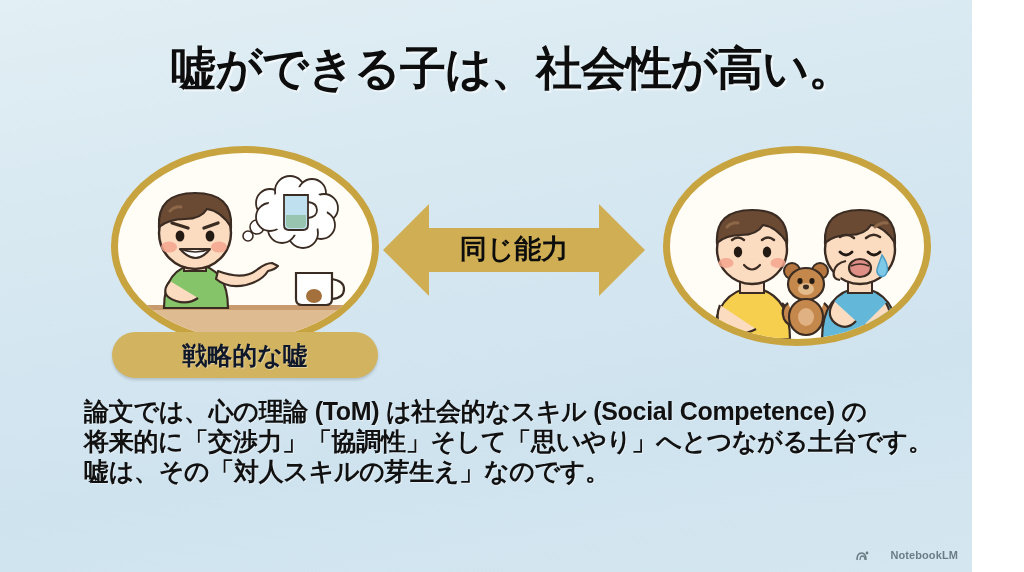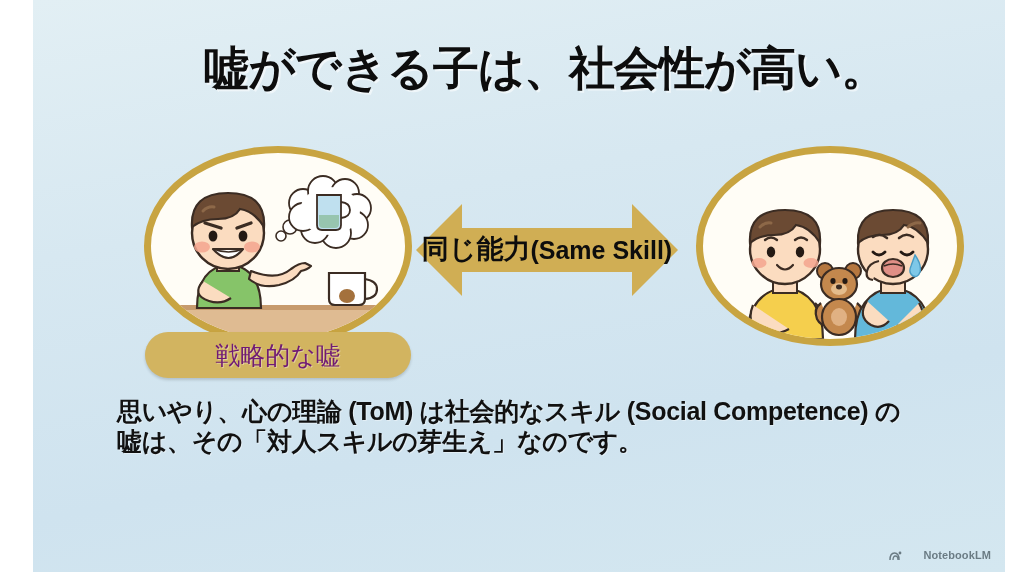--- a/index.html
+++ b/index.html
@@ -13,21 +13,20 @@
     overflow: hidden;
     font-family: "Liberation Sans", "DejaVu Sans", sans-serif;
   }
 
   .slide {
     position: relative;
     width: 972px;
     height: 572px;
     background: linear-gradient(170deg, #e2eff4 0%, #d7e8f1 35%, #cfe3ef 70%, #d4e7f0 100%);
     overflow: hidden;
-    margin-left: 33px;
   }
 
   
   .title {
     position: absolute;
     top: 38px;
     left: 0;
     width: 1024px;
     text-align: center;
     font-size: 46px;
@@ -70,22 +69,22 @@
     border-radius: 23px;
     background: #d2b460;
     box-shadow: 0 2px 3px rgba(0,0,0,0.16);
     display: flex;
     align-items: center;
     justify-content: center;
     box-sizing: border-box;
   }
   .pill-label {
     font-size: 25px;
-    font-weight: 400;
-    color: #701a75;
+    font-weight: 700;
+    color: #0f172a;
     letter-spacing: 0px;
     white-space: nowrap;
     text-shadow: 1px 1px 0 rgba(255,255,255,0.35);
   }
 
   
   .arrow-wrap {
     position: absolute;
     left: 383px;
     top: 192px;
@@ -222,21 +221,20 @@
       <span class="pill-label">戦略的な嘘</span>
     </div>
   </div>
 
   <div class="arrow-wrap">
     <svg class="arrow-svg" viewBox="0 0 262 116" width="262" height="116">
       <path d="M0 58 L46 12 L46 36 L216 36 L216 12 L262 58 L216 104 L216 80 L46 80 L46 104 Z" fill="#d0ae54"></path>
     </svg>
     <div class="arrow-text">
       <div class="l1">同じ能力</div>
-      <div class="l2">(Same Skill)</div>
     </div>
   </div>
 
   <div class="panel panel-right">
     <div class="circle">
       <svg viewBox="0 0 268 200" width="268" height="200">
 
         <path d="M44 186 q0 -46 38 -52 q38 6 38 52 z" fill="#f5cf4d" stroke="#3b2c23" stroke-width="2.2"></path>
         <path d="M70 126 h24 v14 h-24 z" fill="#fbdcc0" stroke="#3b2c23" stroke-width="2"></path>
         <ellipse cx="82" cy="96" rx="35" ry="35" fill="#fbdcc0" stroke="#3b2c23" stroke-width="2.4"></ellipse>
@@ -285,21 +283,22 @@
         <path d="M181 113 q9 -4 18 0" fill="none" stroke="#3b2c23" stroke-width="1.4"></path>
 
         <path d="M164 148 q-10 16 4 24 q10 5 18 -4" fill="#fbdcc0" stroke="#3b2c23" stroke-width="2.2"></path>
         <path d="M216 150 q10 18 -4 26 q-10 4 -18 -4" fill="#fbdcc0" stroke="#3b2c23" stroke-width="2.2"></path>
         <path d="M176 108 q-10 2 -12 10 q-2 8 6 9" fill="#fbdcc0" stroke="#3b2c23" stroke-width="2.2"></path>
       </svg>
     </div>
   </div>
 
   <div class="body-text">
-    <div class="body-line">思いやり、心の理論 (ToM) は社会的なスキル (Social Competence) の</div>
+    <div class="body-line">論文では、心の理論 (ToM) は社会的なスキル (Social Competence) の</div>
+    <div class="body-line">将来的に「交渉力」「協調性」そして「思いやり」へとつながる土台です。</div>
     <div class="body-line">嘘は、その「対人スキルの芽生え」なのです。</div>
   </div>
 
   <div class="watermark">
     <svg width="13" height="11" viewBox="0 0 13 11">
       <path d="M1 10 Q1 3 5.5 3 Q10 3 10 10" fill="none" stroke="#2a3a42" stroke-width="1.5"></path>
       <path d="M4 10 Q4 6 6.5 6 Q9 6 9 10" fill="none" stroke="#2a3a42" stroke-width="1.3"></path>
       <circle cx="11" cy="3" r="1.4" fill="#2a3a42"></circle>
     </svg>
     <span class="watermark-label">NotebookLM</span>

